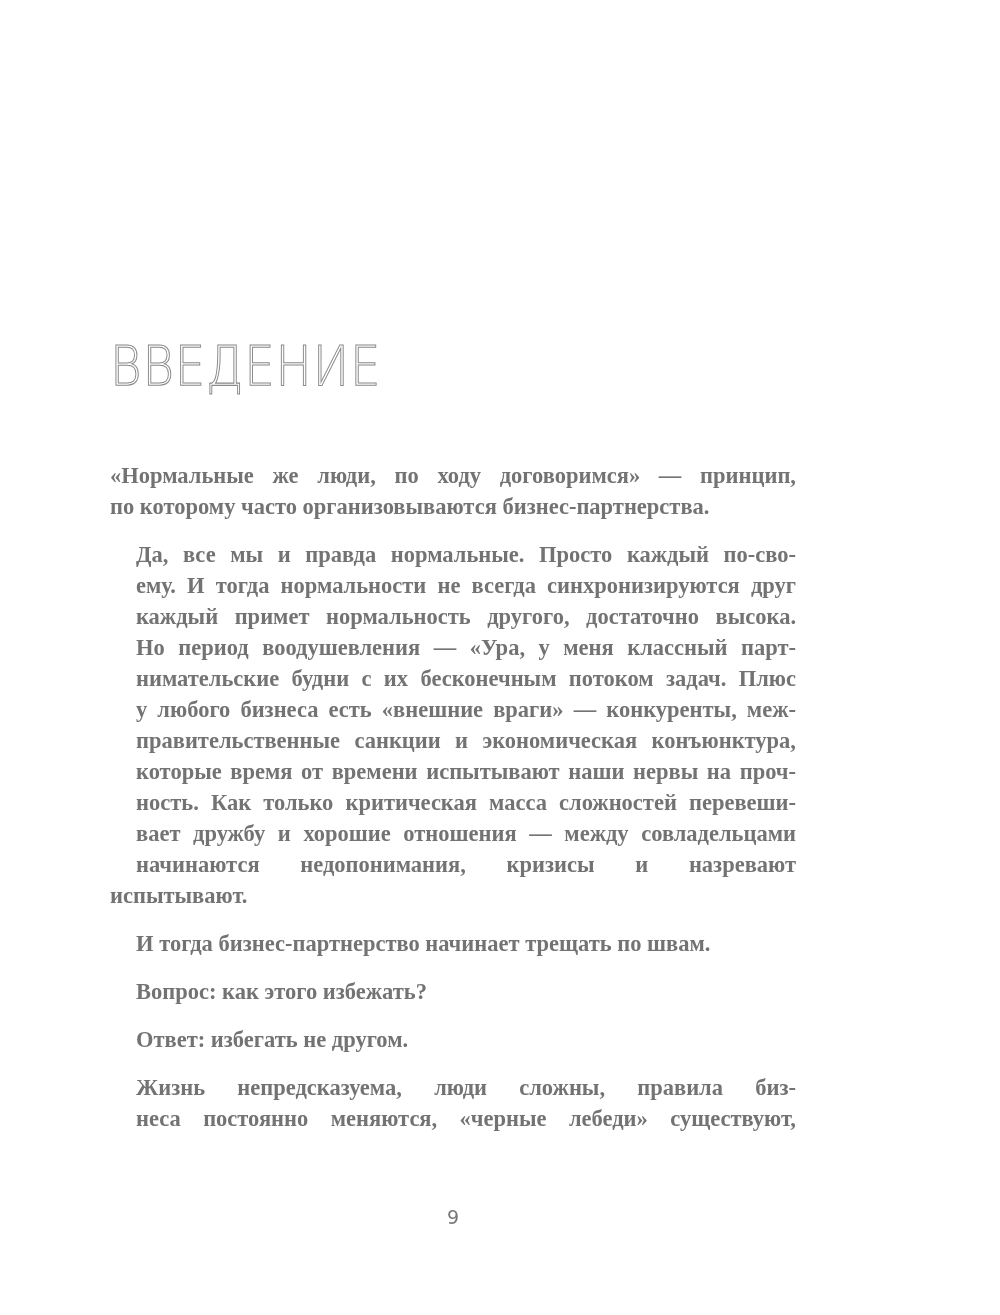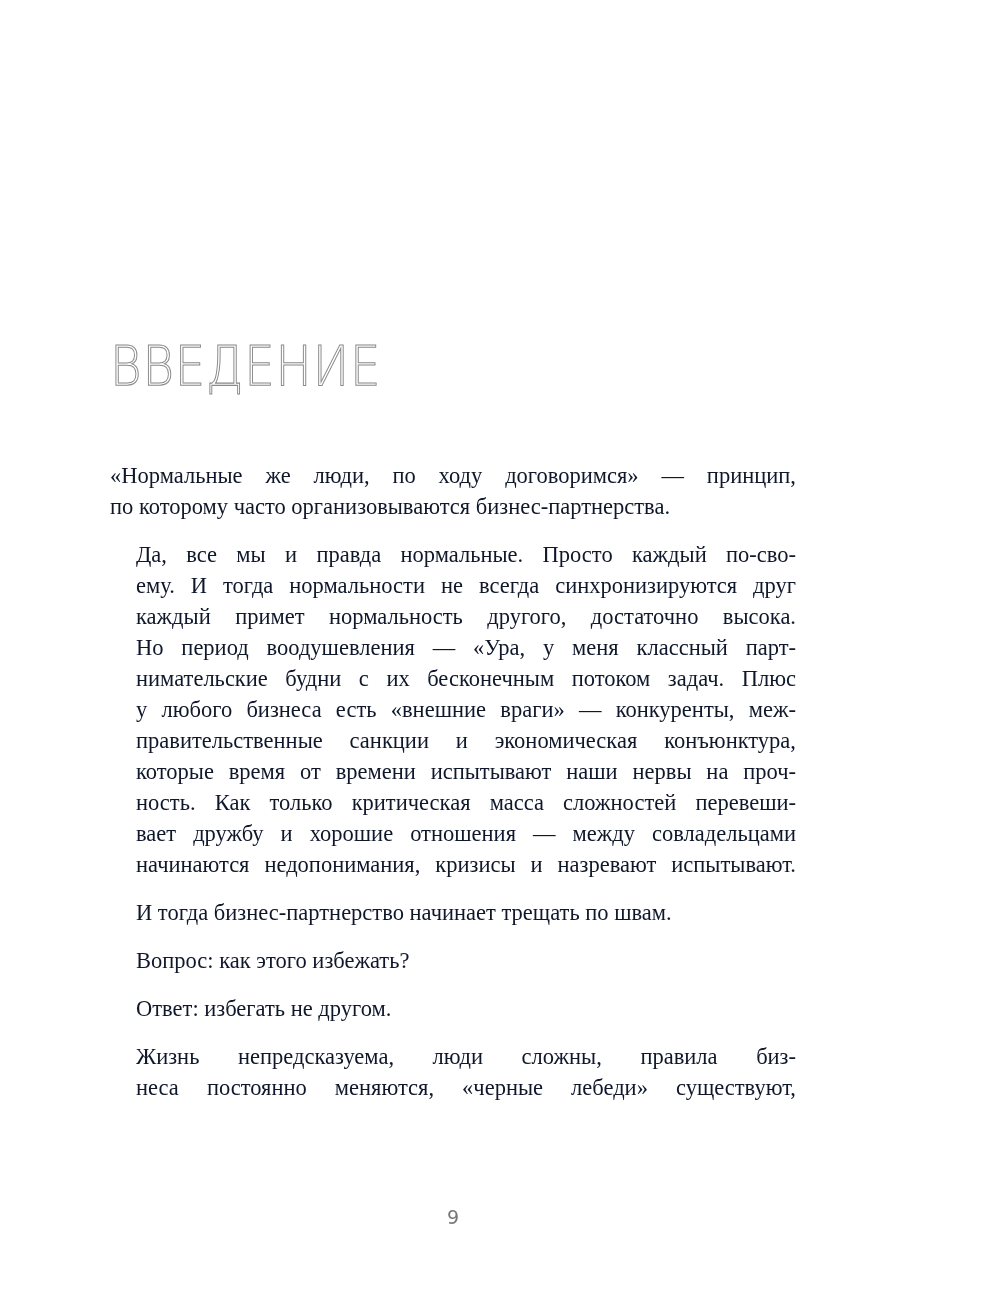--- a/index.html
+++ b/index.html
@@ -37,21 +37,22 @@
       transform-origin: left top;
     }
     .body-text {
       position: absolute;
       left: 0;
       top: 432px;
       width: 686px;
       font-family: "Liberation Serif", "DejaVu Serif", serif;
       font-size: 22.5px;
       line-height: 31px;
-      color: #0f172a;
+      color: #737373;
+      font-weight: bold;
     }
     .body-text p {
       margin: 0 0 17px 0;
       text-align: justify;
       text-align-last: left;
       hyphens: manual;
     }
     .body-text p.indent {
       text-indent: 26px;
     }

